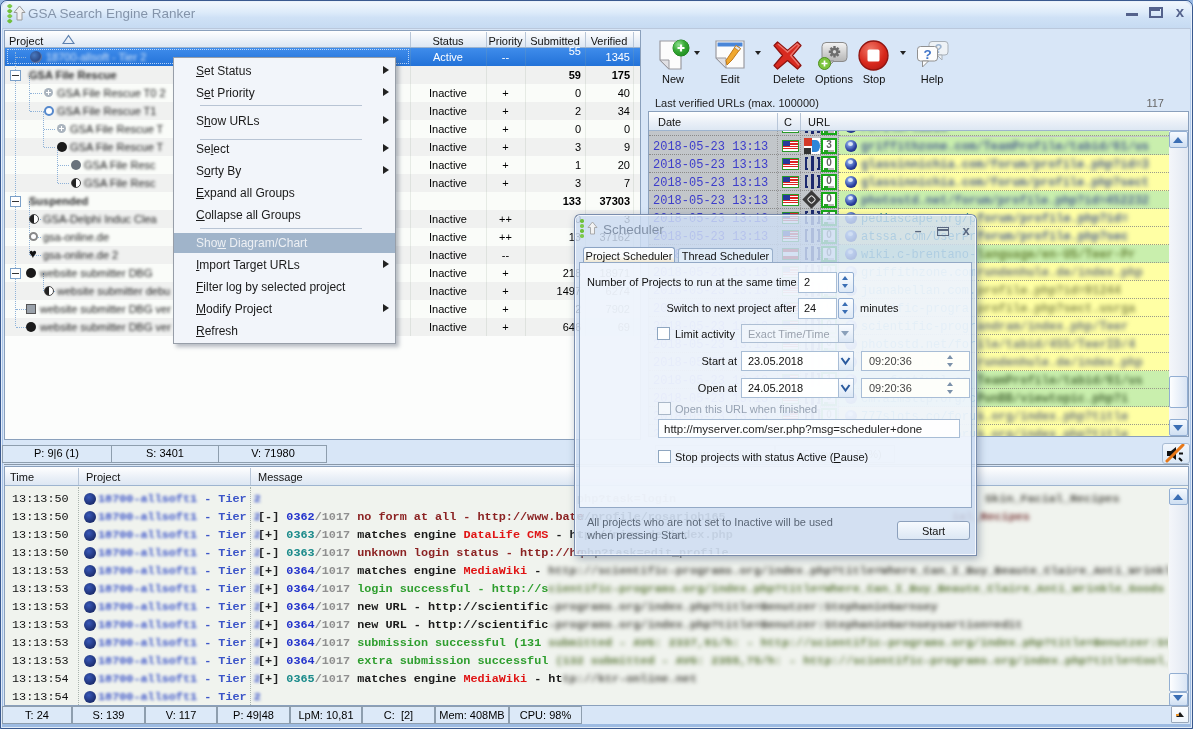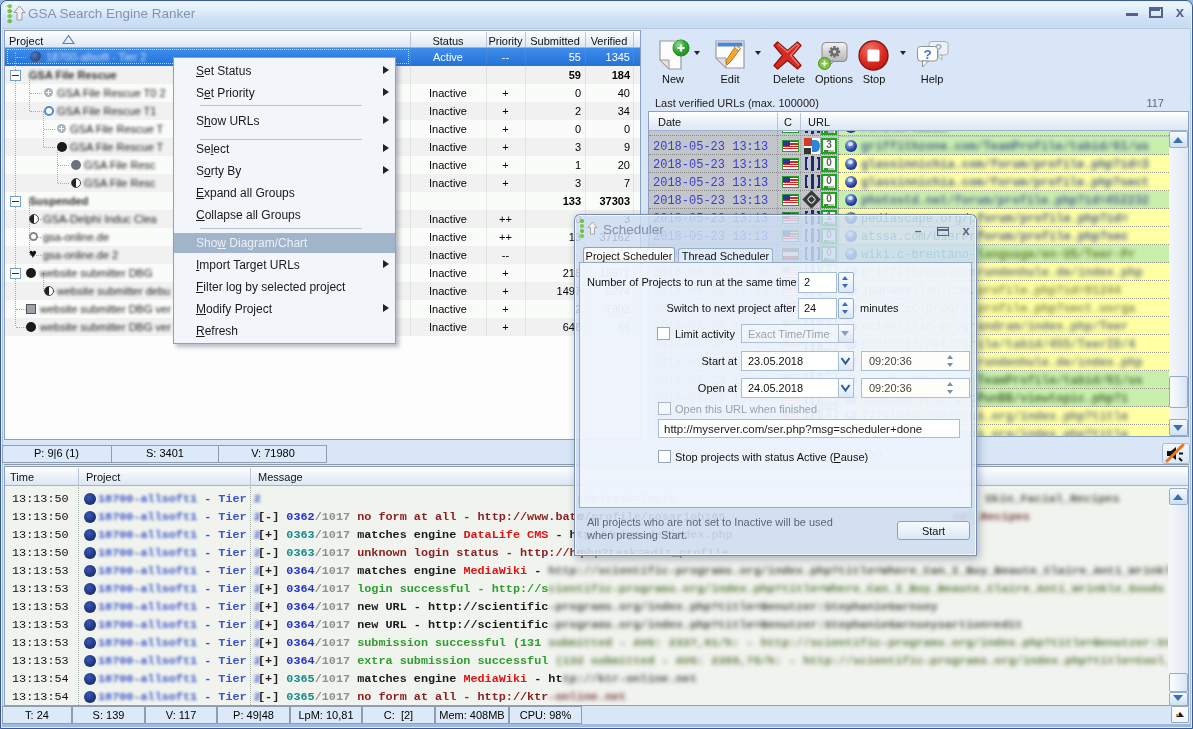--- a/index.html
+++ b/index.html
@@ -45,25 +45,25 @@
 <div class="ab" style="left:585px;top:32px;width:1px;height:15px;background:#b8c6d8"></div>
 <div class="ab" style="left:585px;top:35px;width:48px;color:#111;text-align:center">Verified</div>
 <div class="ab" style="left:633px;top:32px;width:1px;height:15px;background:#b8c6d8"></div>
 <svg class="ab" style="left:62px;top:34px" width="13" height="11" viewBox="0 0 13 11">
     <path d="M6.5 1.5 L12 9.5 L1 9.5 Z" fill="none" stroke="#5b7fae" stroke-width="1.2"></path>
   </svg>
 <div class="ab" style="left:5px;top:48px;width:635px;height:18px;background:linear-gradient(180deg,#3f8ceb,#2272d8)"></div>
 <div class="ab" style="left:7px;top:49px;width:402px;height:15px;border:1px dotted rgba(220,235,255,.8)"></div>
 <div class="ab" style="left:410px;top:51px;width:76px;color:#fff;text-align:center">Active</div>
 <div class="ab" style="left:486px;top:51px;width:39px;color:#fff;text-align:center">--</div>
-<div class="ab" style="left:505px;top:51px;width:76px;color:#fff;text-align:right">55</div>
+<div class="ab" style="left:505px;top:45px;width:76px;color:#fff;text-align:right">55</div>
 <div class="ab" style="left:560px;top:51px;width:70px;color:#fff;text-align:right">1345</div>
 <div class="ab" style="left:5px;top:66px;width:635px;height:18px;background:#f0f1f0"></div>
 <div class="ab" style="left:505px;top:69px;width:76px;font-weight:bold;color:#000;text-align:right">59</div>
-<div class="ab" style="left:560px;top:69px;width:70px;font-weight:bold;color:#000;text-align:right">184</div>
+<div class="ab" style="left:560px;top:69px;width:70px;font-weight:bold;color:#000;text-align:right">175</div>
 <div class="ab" style="left:5px;top:84px;width:635px;height:18px;background:#fafcf9"></div>
 <div class="ab" style="left:410px;top:87px;width:76px;color:#000;text-align:center">Inactive</div>
 <div class="ab" style="left:486px;top:87px;width:39px;color:#000;text-align:center">+</div>
 <div class="ab" style="left:505px;top:87px;width:76px;color:#000;text-align:right">0</div>
 <div class="ab" style="left:560px;top:87px;width:70px;color:#000;text-align:right">40</div>
 <div class="ab" style="left:5px;top:102px;width:635px;height:18px;background:#f0f1f0"></div>
 <div class="ab" style="left:410px;top:105px;width:76px;color:#000;text-align:center">Inactive</div>
 <div class="ab" style="left:486px;top:105px;width:39px;color:#000;text-align:center">+</div>
 <div class="ab" style="left:505px;top:105px;width:76px;color:#000;text-align:right">2</div>
 <div class="ab" style="left:560px;top:105px;width:70px;color:#000;text-align:right">34</div>
@@ -687,21 +687,20 @@
 <div class="ab" style="left:5px;top:670px;width:1163px;height:18px;overflow:hidden;font-size:11.8px;font-weight:bold">
 <div class="ab mono" style="left:7px;top:2px;color:#111;font-weight:normal">13:13:54</div>
 <div class="ab" style="left:79px;top:3px;width:12px;height:12px;border-radius:50%;background:radial-gradient(circle at 40% 35%,#3858b8,#101c50)"></div>
 <div class="ab mono" style="left:93px;top:2px;color:#3c55c8;white-space:pre"><span class="blur">18700-allsoft1</span> - Tier <span class="blur">2</span></div>
 <div class="ab mono nw" style="left:253px;top:2px"><span style="color:#222">[+]</span> <span style="color:#1b8b8b">0365</span><span style="color:#909090">/1017</span> <span style="color:#1a1a1a">matches engine </span><span style="color:#e01414">MediaWiki</span><span style="color:#1a1a1a"> - ht</span><span class="blur2" style="color:#4f4f48">tp://ktr-online.net</span></div>
 </div>
 <div class="ab" style="left:5px;top:688px;width:1163px;height:18px;overflow:hidden;font-size:11.8px;font-weight:bold">
 <div class="ab mono" style="left:7px;top:2px;color:#111;font-weight:normal">13:13:54</div>
 <div class="ab" style="left:79px;top:3px;width:12px;height:12px;border-radius:50%;background:radial-gradient(circle at 40% 35%,#3858b8,#101c50)"></div>
 <div class="ab mono" style="left:93px;top:2px;color:#3c55c8;white-space:pre"><span class="blur">18700-allsoft1</span> - Tier <span class="blur">2</span></div>
-<div class="ab mono nw" style="left:253px;top:2px"><span style="color:#222">[-]</span> <span style="color:#1b8b8b">0365</span><span style="color:#909090">/1017</span> <span style="color:#8b2222">no form at all - http://ktr</span><span class="blur2" style="color:#7a3a3a">-online.net</span></div>
 </div>
 
 <div class="ab" style="left:1169px;top:488px;width:19px;height:217px;background:linear-gradient(90deg,#f4f6fa,#e2e8f2)"></div>
 <div class="ab" style="left:1169px;top:488px;width:19px;height:17px;background:linear-gradient(180deg,#f6faff,#cfdff2);border:1px solid #92aed2;border-radius:2px"></div>
 <div class="ab" style="left:1173px;top:494px;width:0px;height:0px;border-left:5px solid transparent;border-right:5px solid transparent;border-bottom:6px solid #3a6eb4"></div>
 <div class="ab" style="left:1169px;top:673px;width:19px;height:19px;background:linear-gradient(90deg,#fdfeff,#d8e4f4);border:1px solid #92aed2;border-radius:2px"></div>
 <div class="ab" style="left:1169px;top:692px;width:19px;height:14px;background:linear-gradient(180deg,#f6faff,#cfdff2);border:1px solid #92aed2;border-radius:2px"></div>
 <div class="ab" style="left:1173px;top:695px;width:0px;height:0px;border-left:5px solid transparent;border-right:5px solid transparent;border-top:6px solid #3a6eb4"></div>
 
 <div class="ab" style="left:2px;top:706px;width:580px;height:18px;border:1px solid #8e9eae;background:#dce9f8"></div>

